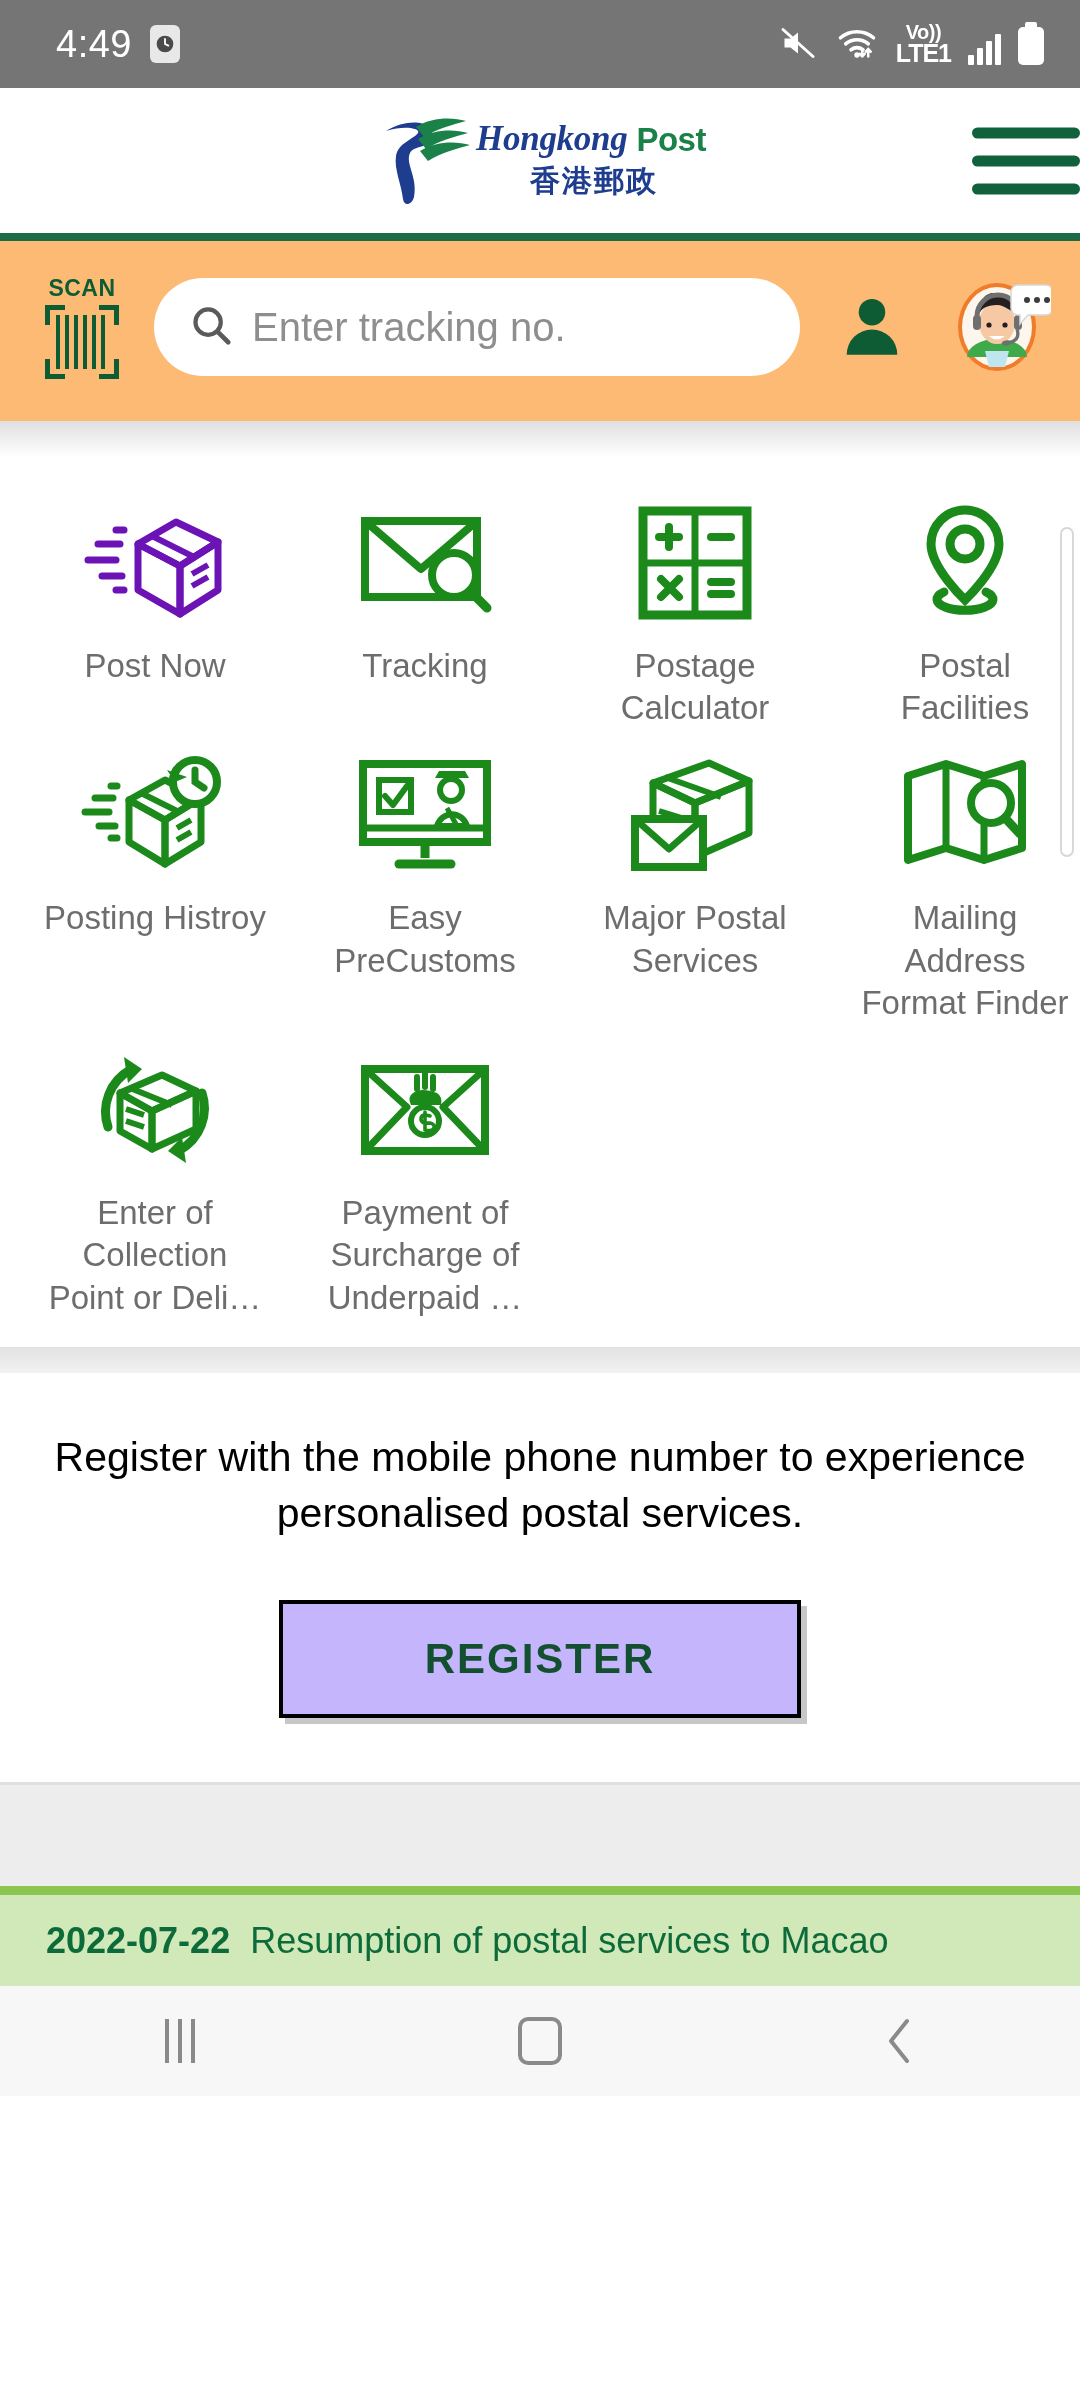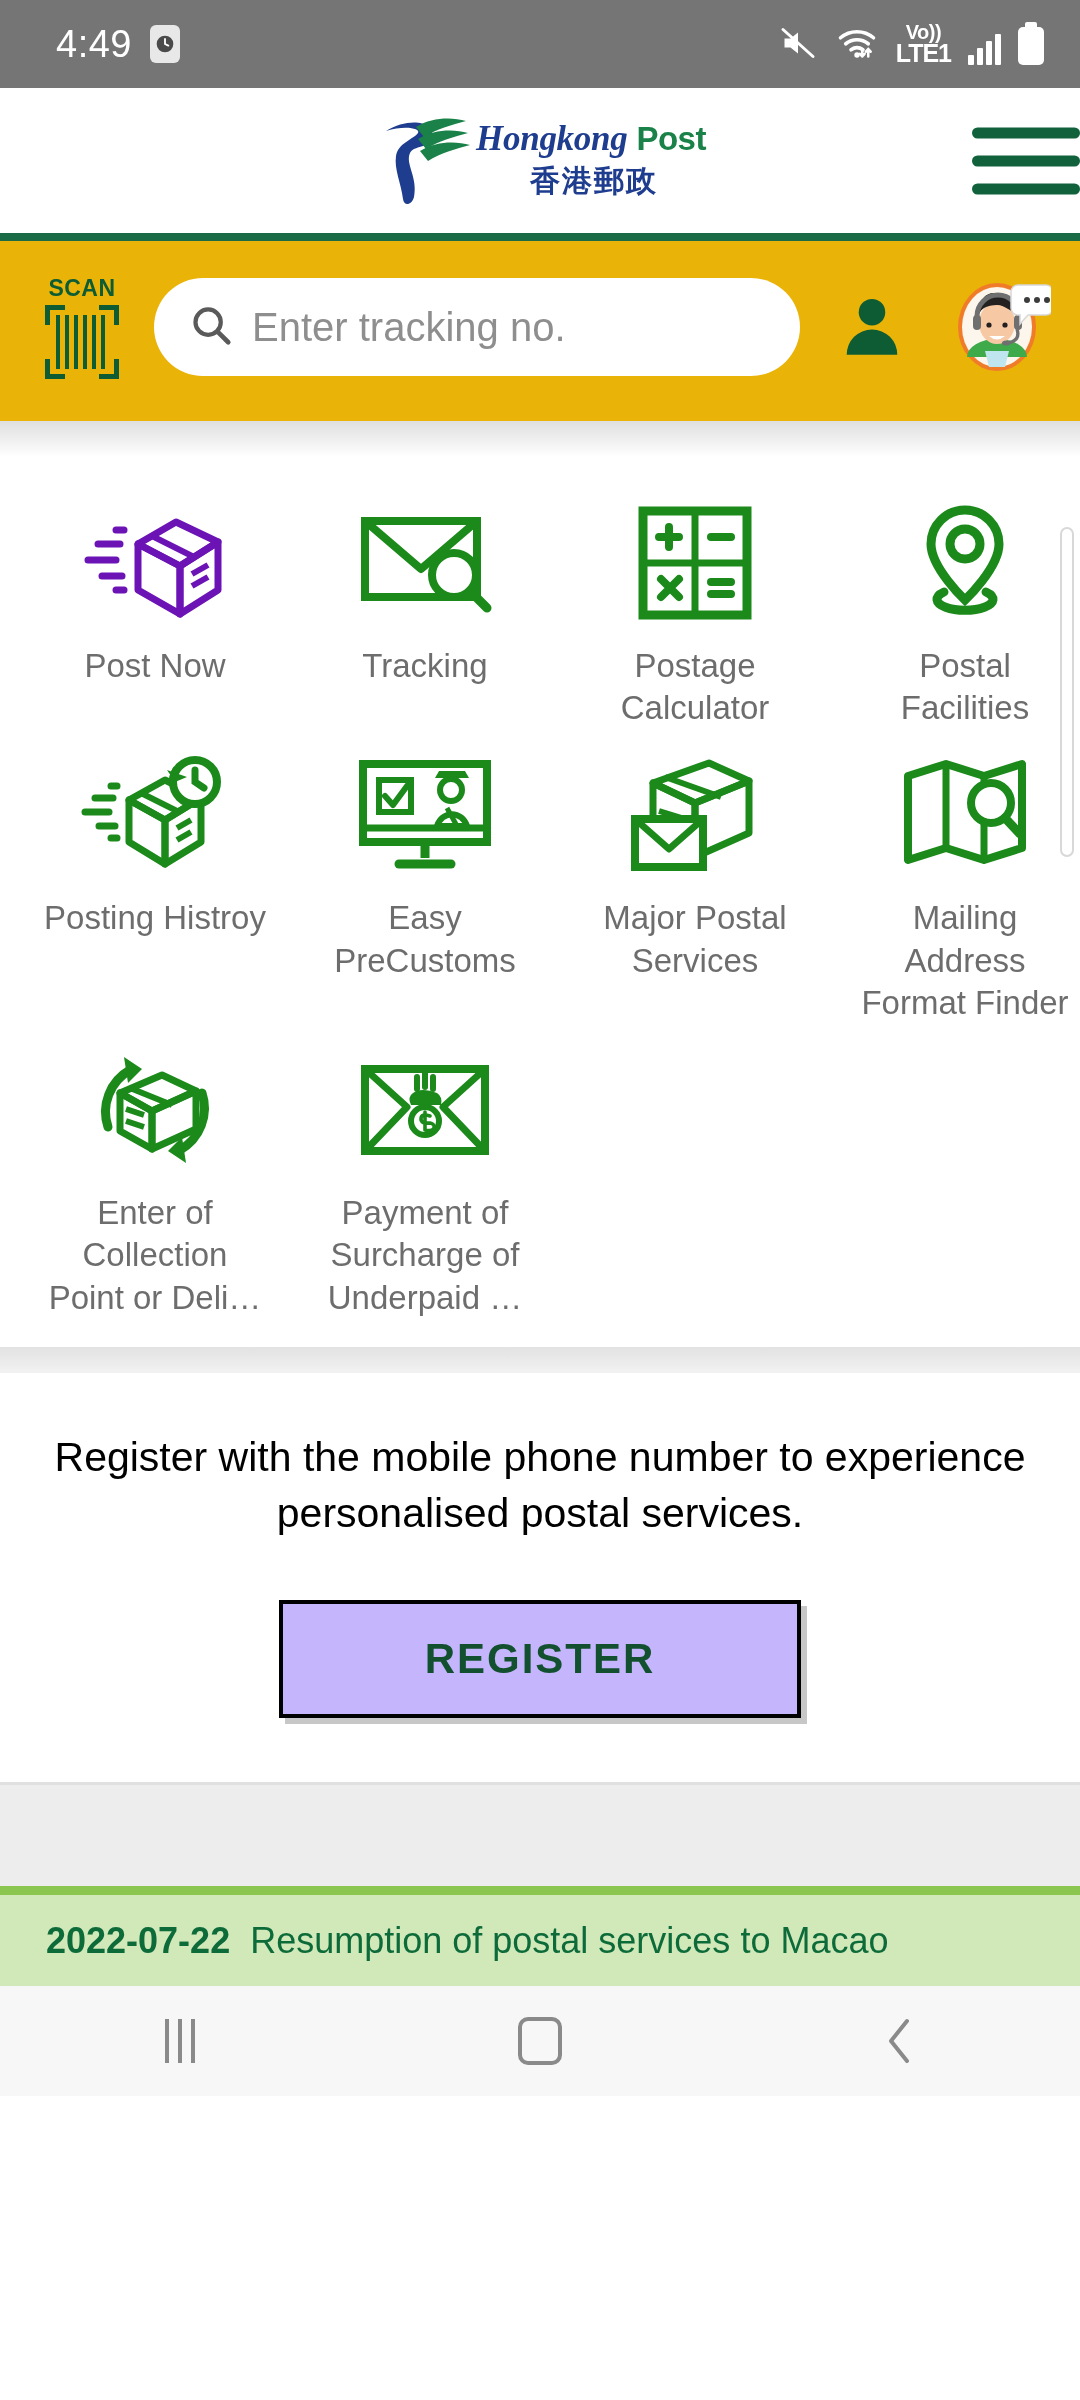--- a/index.html
+++ b/index.html
@@ -32,31 +32,31 @@
   .battery { width:26px; height:38px; border-radius:5px; background:#fff; position:relative; }
   .battery::before { content:""; position:absolute; top:-5px; left:7px; width:12px; height:5px; background:#fff; border-radius:2px 2px 0 0; }
 
   
   .header {
     height:145px; background:#fff; position:relative;
     display:flex; align-items:center; justify-content:center; flex:0 0 auto;
   }
   .logo { display:flex; align-items:center; gap:6px; }
   .logo-text { display:flex; flex-direction:column; align-items:flex-start; }
-  .logo-line1 { display:flex; align-items:center; gap:9px; }
+  .logo-line1 { display:flex; align-items:flex-end; gap:9px; }
   .logo-hk { font-family:"Liberation Serif", serif; font-style:italic; font-size:35px; color:#1f3d8f; font-weight:bold; letter-spacing:-.3px; }
   .logo-post { font-size:33px; color:#1a8248; font-weight:bold; letter-spacing:-.5px; }
   .logo-cn { font-size:30px; color:#1f3d8f; font-weight:bold; letter-spacing:2px; margin-top:2px; margin-left:54px; }
   .hamburger { position:absolute; right:0px; top:50%; transform:translateY(-50%); display:flex; flex-direction:column; gap:17px; padding:12px 0 12px 24px; }
   .hamburger span { display:block; width:108px; height:11px; background:#10613c; border-radius:6px; }
   .header-underline { height:8px; background:#1a6b46; flex:0 0 auto; }
 
   
   .searchband {
-    background:#eab308; height:180px; flex:0 0 auto;
+    background:#fdba74; height:180px; flex:0 0 auto;
     display:flex; align-items:center; padding:0 26px 8px 34px; gap:24px;
   }
   .scan { display:flex; flex-direction:column; align-items:center; width:96px; flex:0 0 auto; }
   .scan-label { font-size:23px; font-weight:bold; color:#0d5c34; letter-spacing:.5px; margin-bottom:3px; }
   .scan-box { position:relative; width:74px; height:74px; }
   .scan-box i { position:absolute; width:20px; height:20px; border:5px solid #0d5c34; }
   .scan-box i:nth-child(1){ top:0; left:0; border-right:0; border-bottom:0; }
   .scan-box i:nth-child(2){ top:0; right:0; border-left:0; border-bottom:0; }
   .scan-box i:nth-child(3){ bottom:0; left:0; border-right:0; border-top:0; }
   .scan-box i:nth-child(4){ bottom:0; right:0; border-left:0; border-top:0; }

